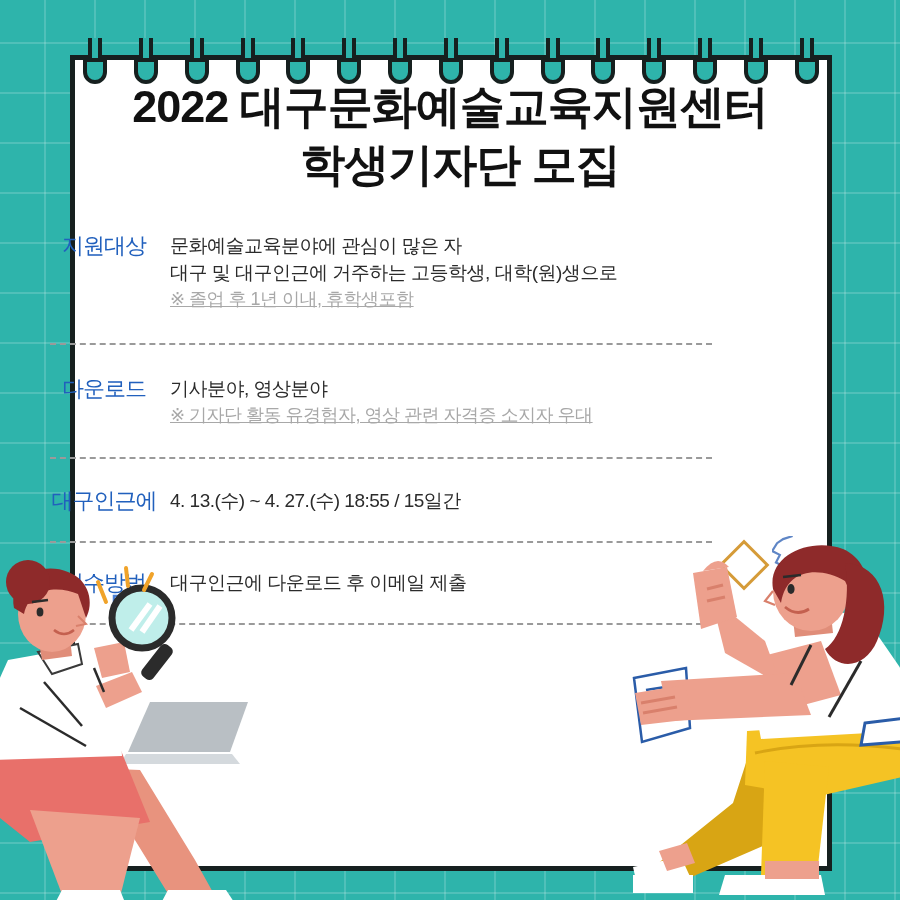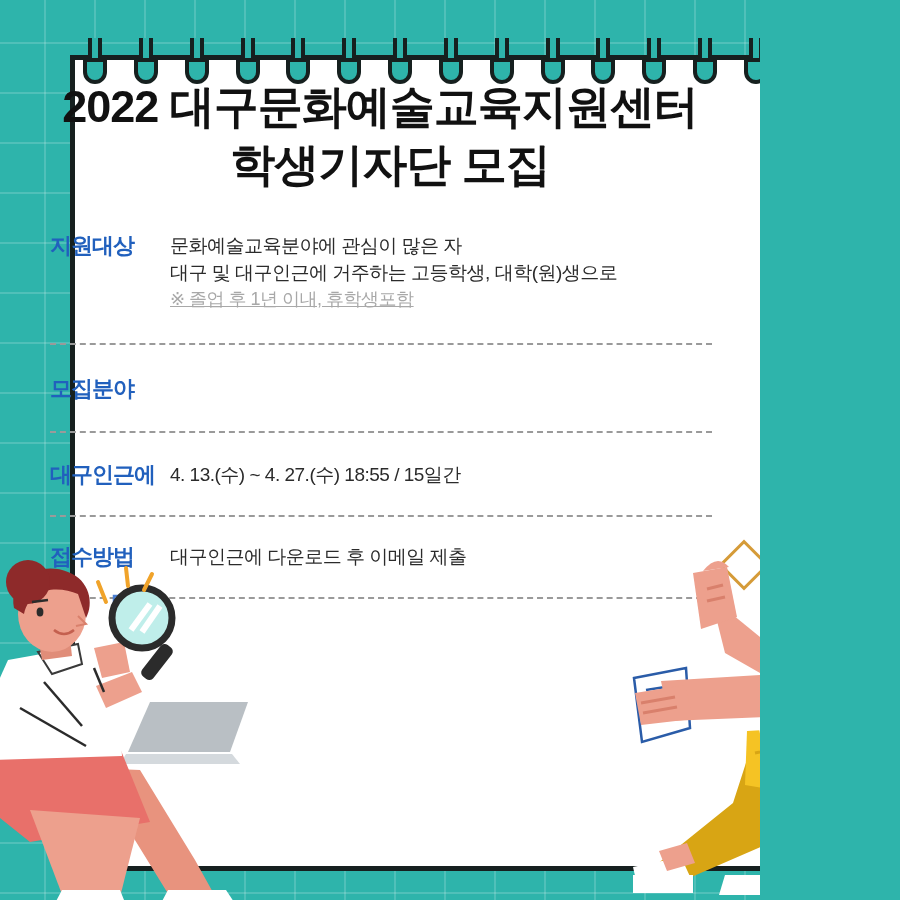--- a/index.html
+++ b/index.html
@@ -8,21 +8,21 @@
   }
   body {
     width: 900px;
     height: 900px;
     overflow: hidden;
     font-family: "Liberation Sans", "DejaVu Sans", sans-serif;
     background: #2eb4ab;
   }
   #poster {
     position: relative;
-    width: 760px;
+    width: 900px;
     height: 900px;
     background-color: #2eb4ab;
     background-image:
       linear-gradient(to right, rgba(255,255,255,0.16) 2px, transparent 2px),
       linear-gradient(to bottom, rgba(255,255,255,0.16) 2px, transparent 2px);
     background-size: 50px 50px;
     background-position: -6px -8px;
     overflow: hidden;
   }
 
@@ -105,26 +105,26 @@
   }
   .row {
     position: relative;
     display: flex;
     align-items: flex-start;
     padding: 0 0 0 50px;
     box-sizing: border-box;
   }
   .row .label {
     color: #2160bd;
-    font-weight: bold;
+    font-weight: normal;
     font-size: 22px;
     line-height: 28px;
     width: 108px;
     flex: 0 0 108px;
-    text-align: left;
+    text-align: center;
     letter-spacing: -1px;
     white-space: nowrap;
   }
   .row .body {
     flex: 1;
     padding-left: 12px;
   }
   .row .body .line {
     color: #2b2b2b;
     font-size: 19px;
@@ -291,21 +291,25 @@
         <div class="body">
           <div class="line">문화예술교육분야에 관심이 많은 자</div>
           <div class="line">대구 및 대구인근에 거주하는 고등학생, 대학(원)생으로</div>
           <div class="note">※ 졸업 후 1년 이내, 휴학생포함</div>
         </div>
       </div>
       <div style="height: 30px;"></div>
       <div class="divider"></div>
       <div style="height: 30px;"></div>
       <div class="row">
-        <div class="label">모집분야</div>
+        <div class="label">다운로드</div>
+        <div class="body">
+          <div class="line">기사분야, 영상분야</div>
+          <div class="note">※ 기자단 활동 유경험자, 영상 관련 자격증 소지자 우대</div>
+        </div>
       </div>
       <div style="height: 28px;"></div>
       <div class="divider"></div>
       <div style="height: 28px;"></div>
       <div class="row">
         <div class="label">대구인근에</div>
         <div class="body">
           <div class="line">4. 13.(수) ~ 4.  27.(수) 18:55 / 15일간</div>
         </div>
       </div>

